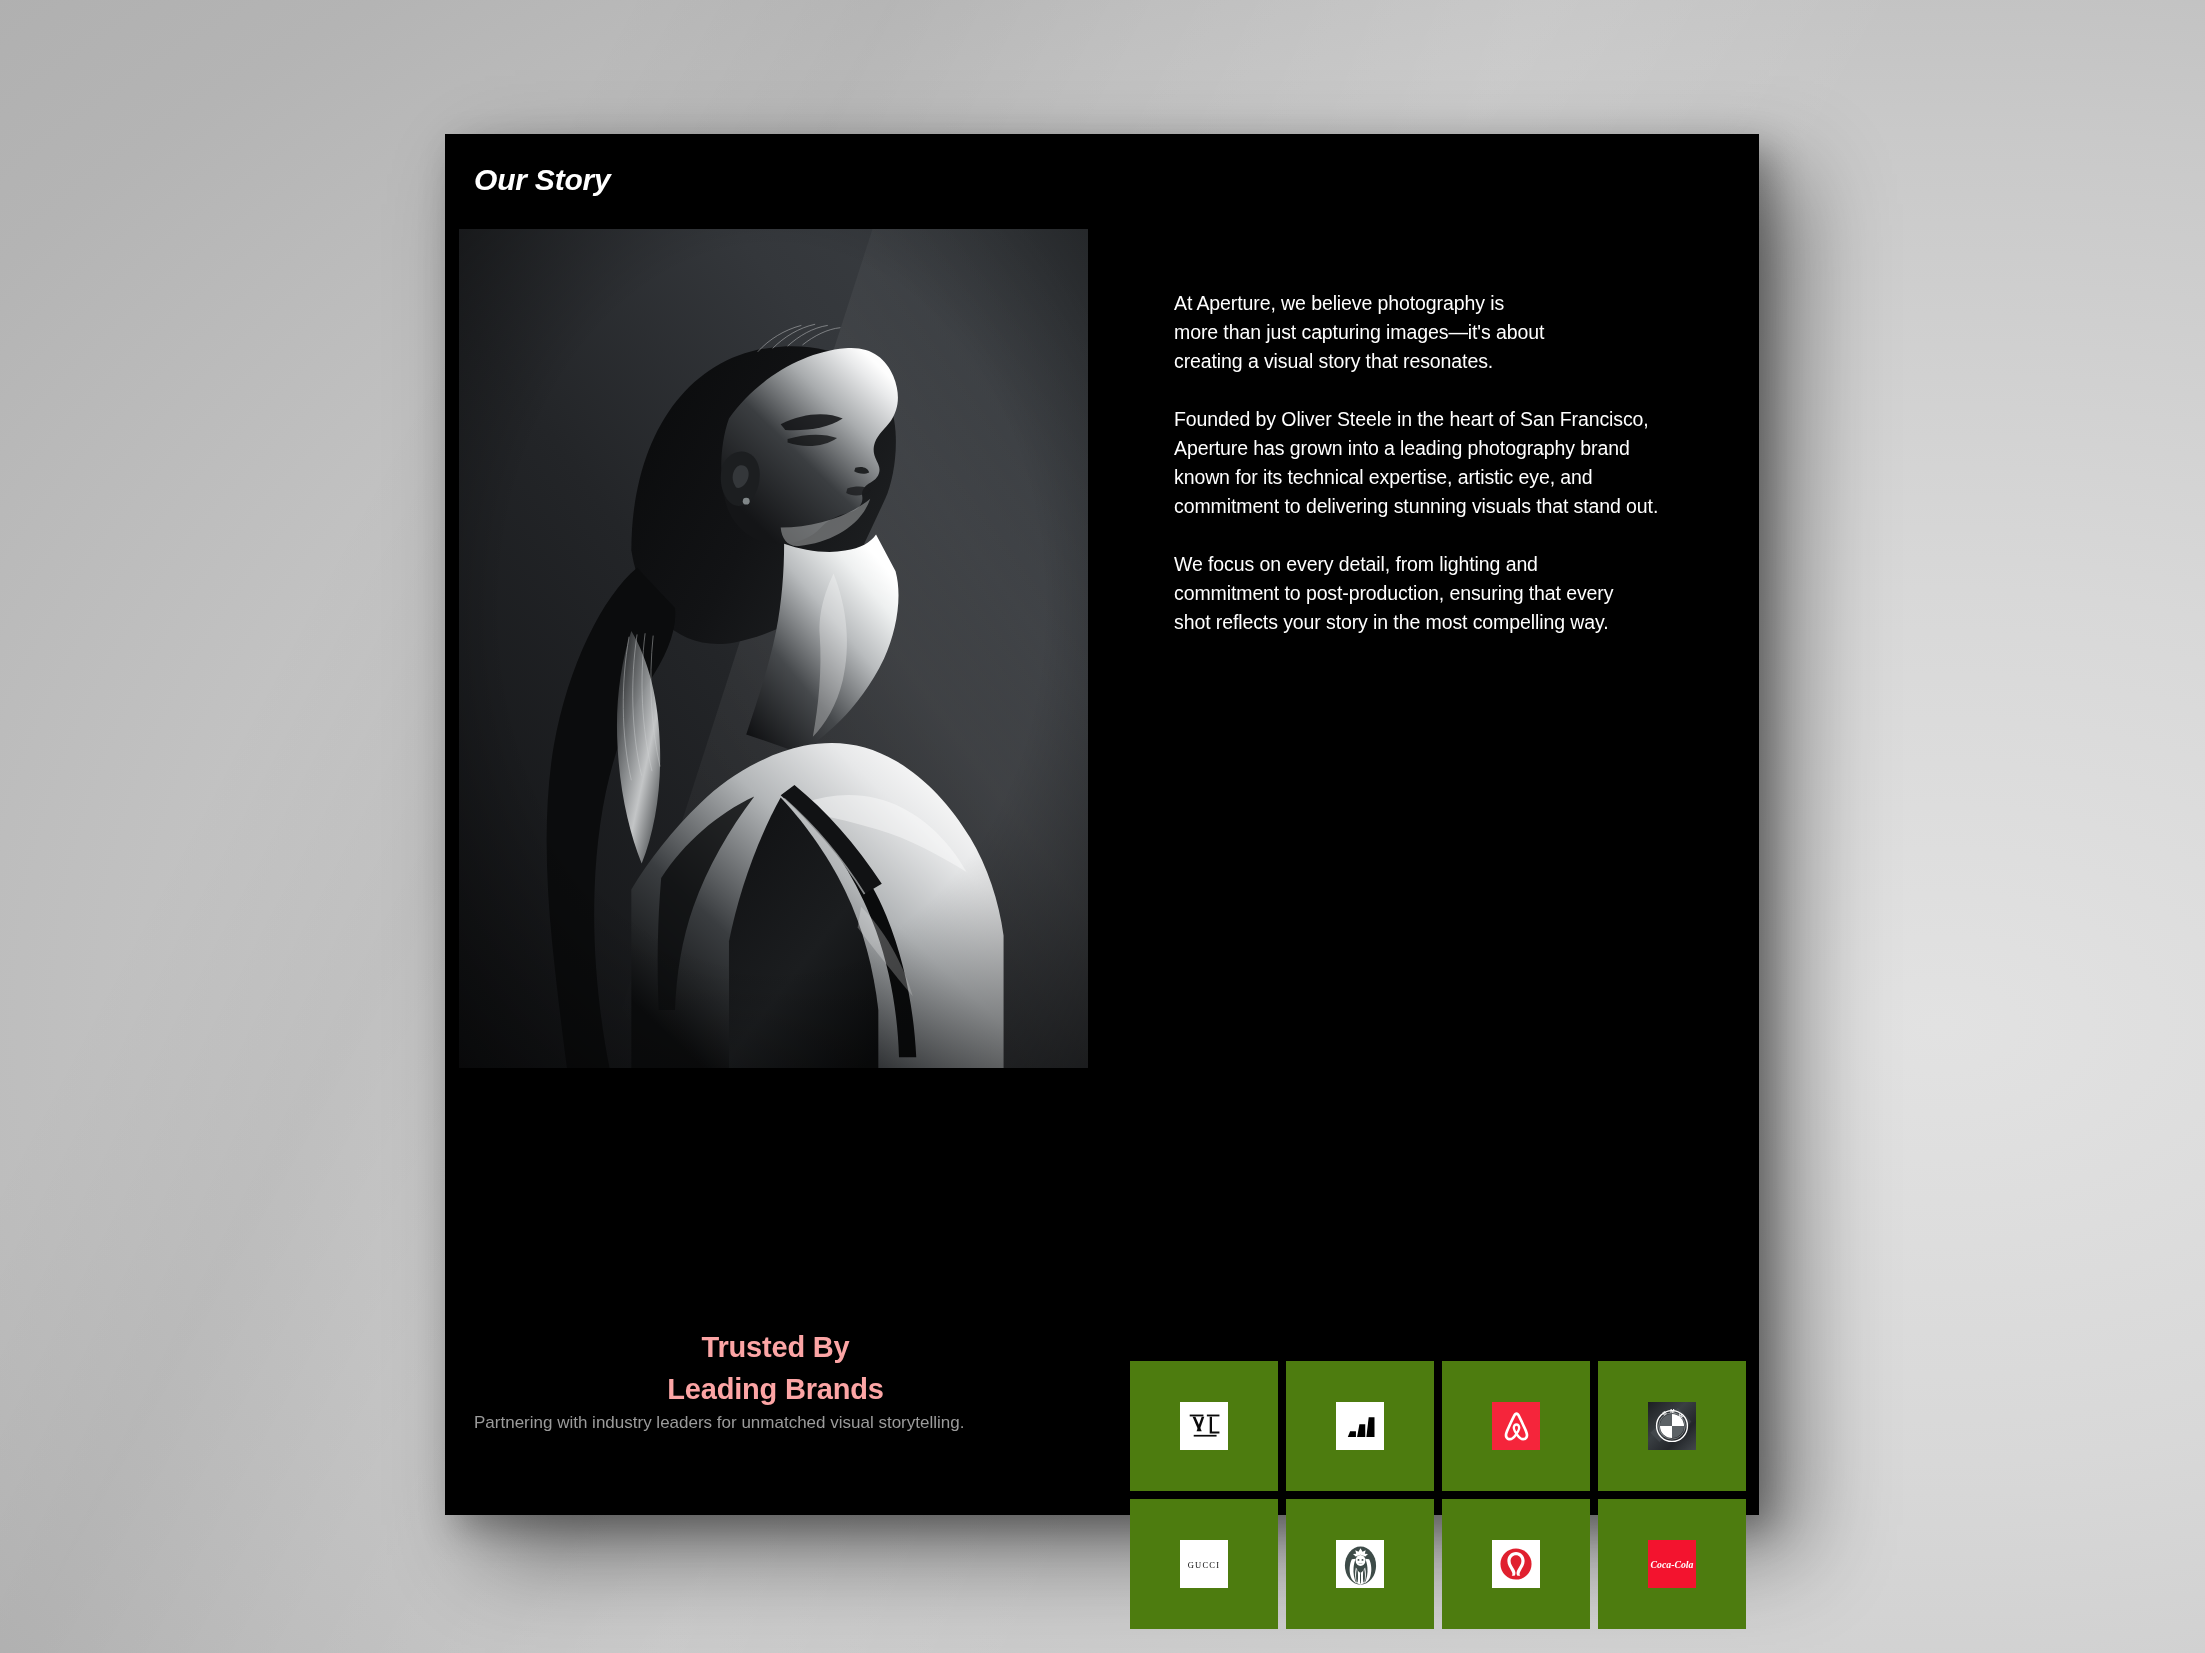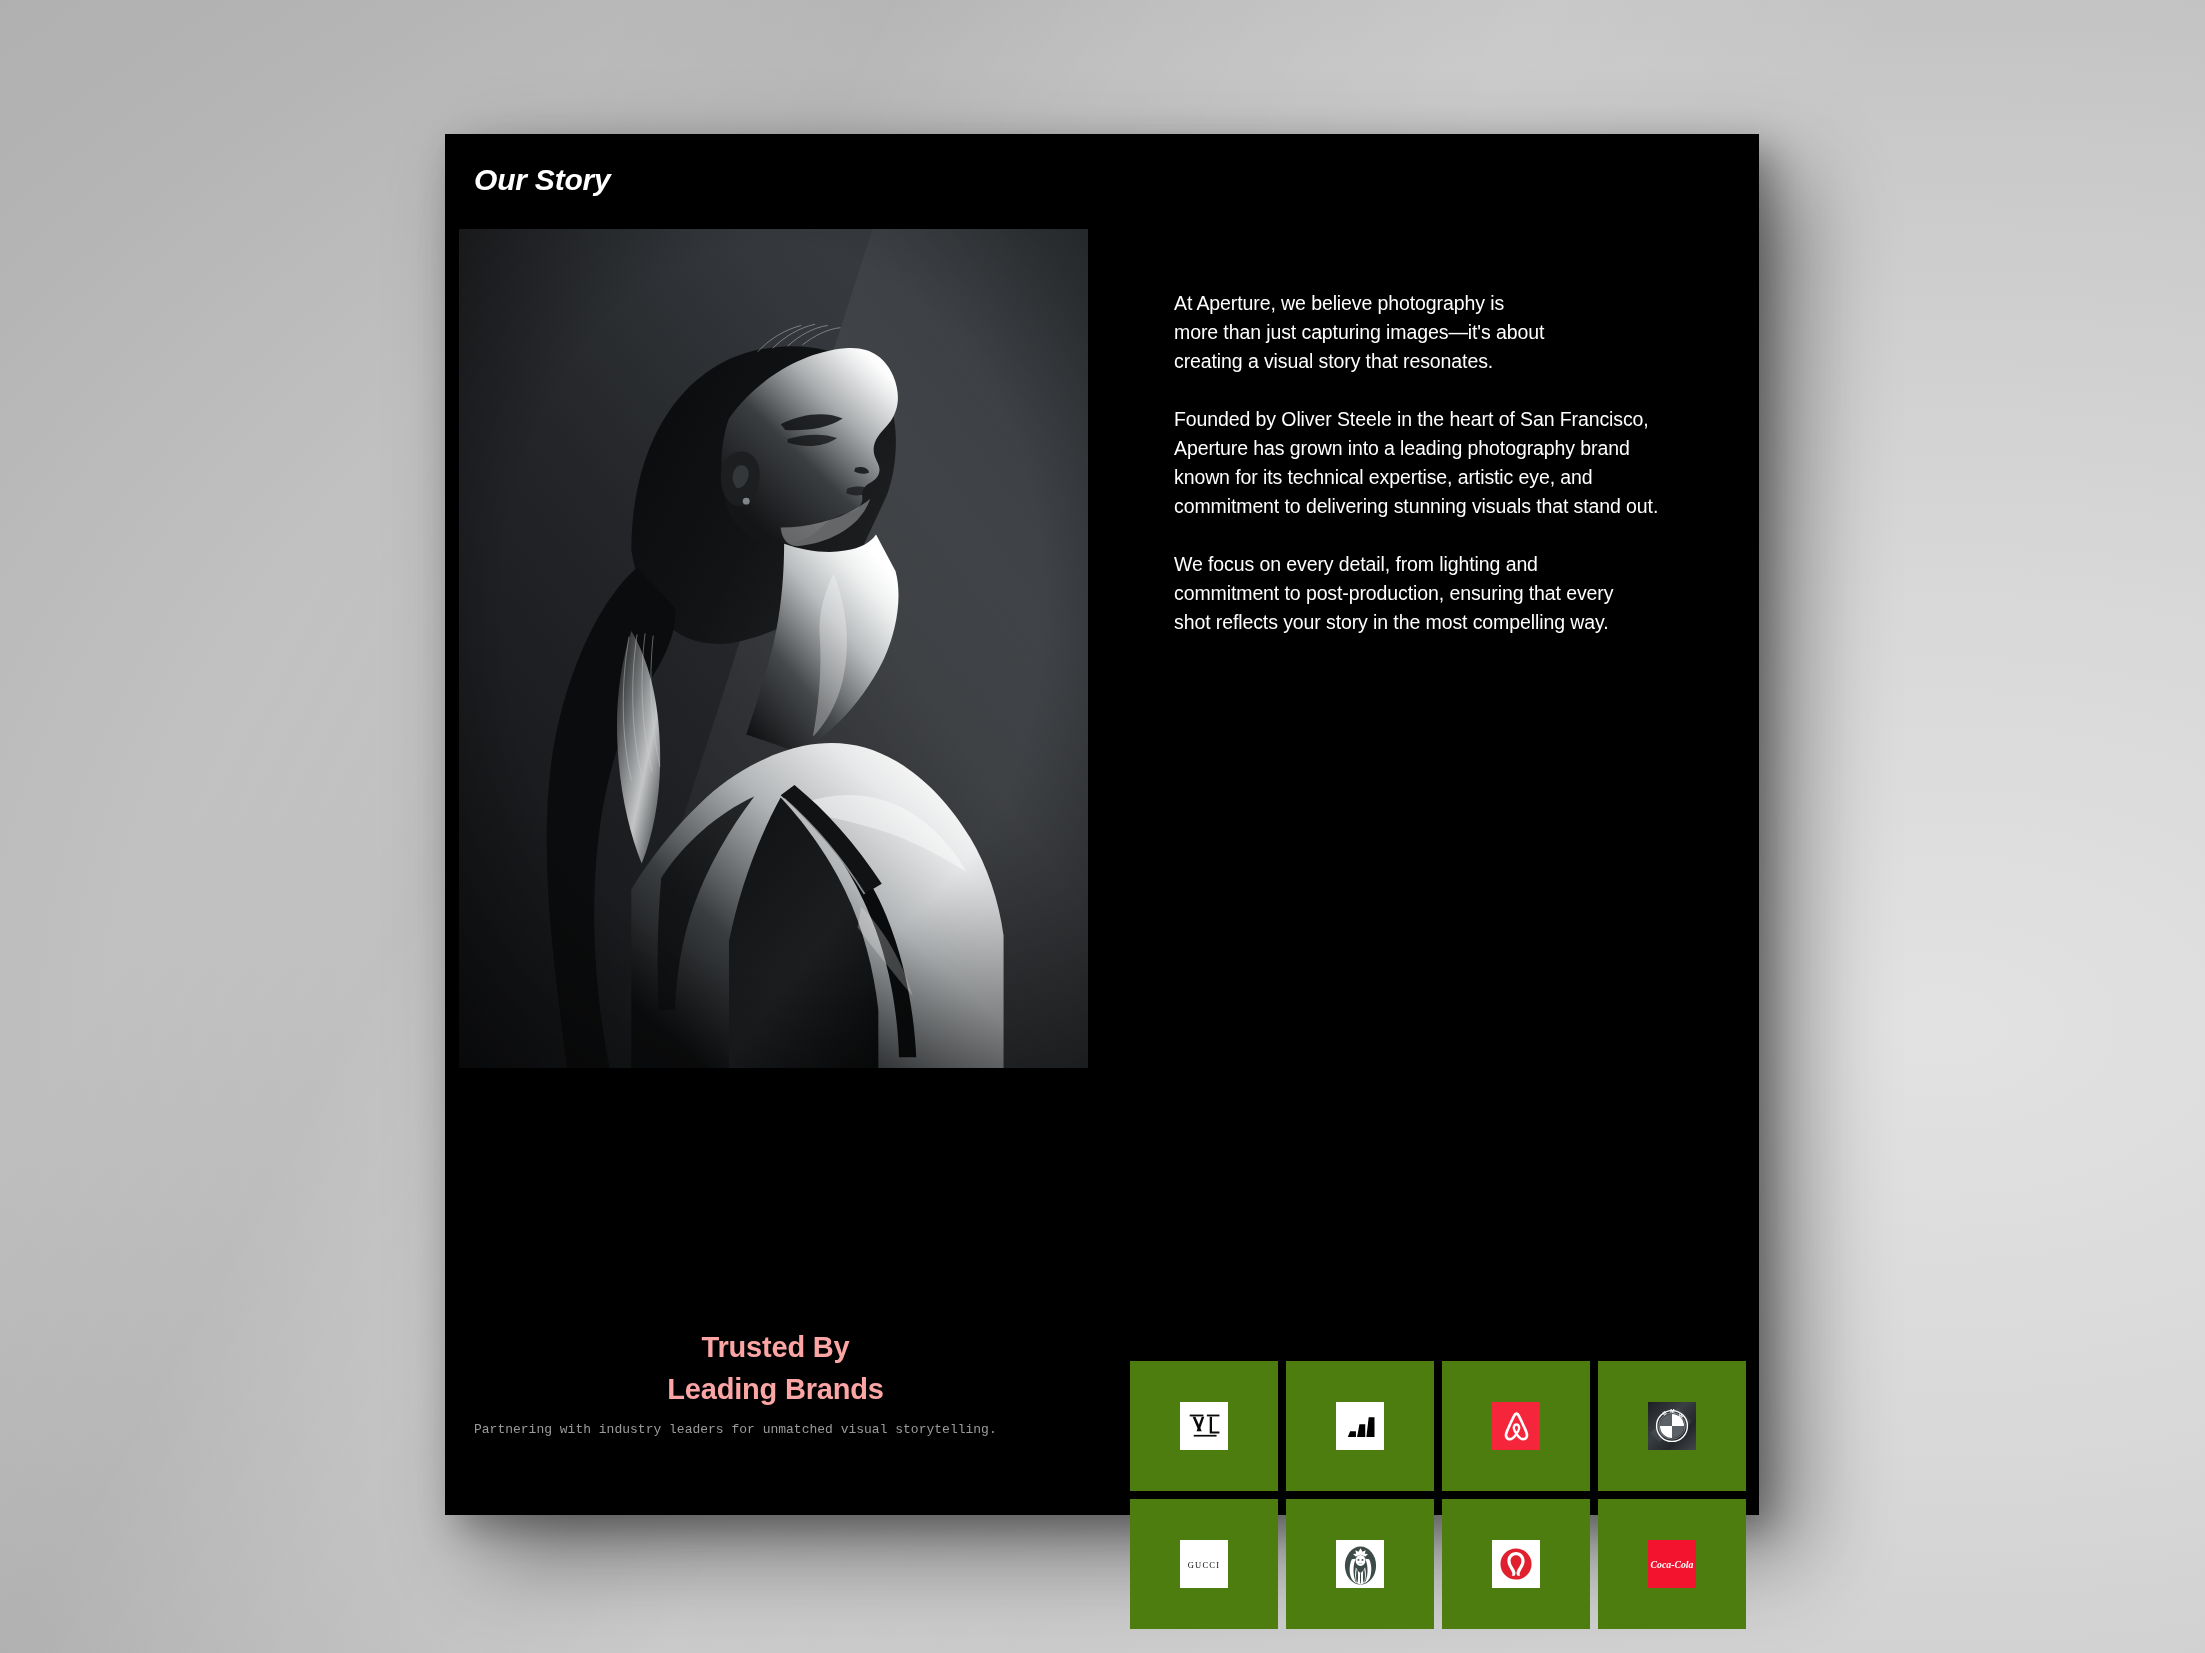--- a/index.html
+++ b/index.html
@@ -76,25 +76,24 @@
   }
   .trusted h2 {
     color:#fca5a5;
     font-size:29px;
     font-weight:700;
     line-height:42px;
     letter-spacing:-0.2px;
     text-align:center;
   }
   .trusted .sub {
-    margin-top:11px;
+    margin-top:4px;
     color:#9b9b9b;
-    font-size:13px;
+    font-size:17px;
     line-height:17px;
-    font-family:Liberation Mono, monospace;
   }
 
   
   .brands {
     position:absolute;
     left:685px; top:1227px;
     width:614px;
     display:grid;
     grid-template-columns:repeat(4, 148px);
     grid-template-rows:repeat(2, 130px);

